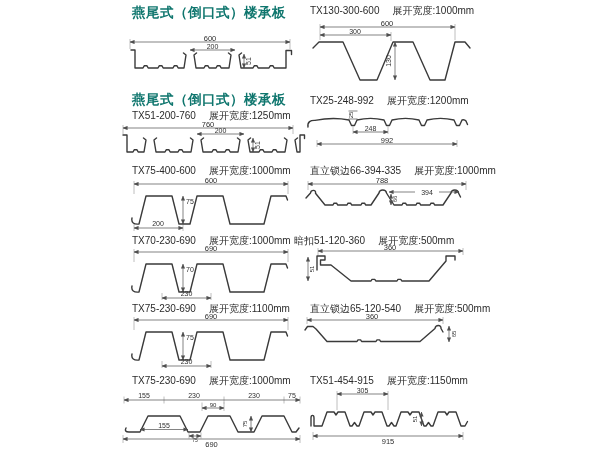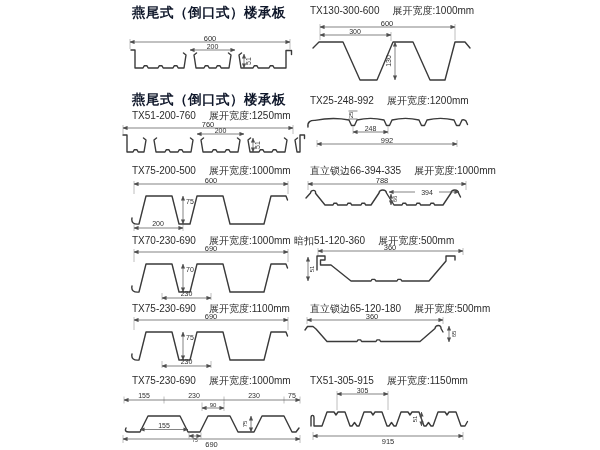--- a/index.html
+++ b/index.html
@@ -1,19 +1,19 @@
 <!DOCTYPE html>
 <html><head>
 <meta charset="utf-8">
 <title></title>
 <style>
   html,body{margin:0;padding:0}
   body{font-family:"Liberation Sans","DejaVu Sans",sans-serif;background:#e8e8e8}
   .stage{position:relative;width:600px;height:450px;background:#ffffff;overflow:hidden}
-  .hdr{position:absolute;font-weight:bold;font-size:13.5px;color:#0f172a;letter-spacing:.5px;white-space:nowrap}
+  .hdr{position:absolute;font-weight:bold;font-size:13.5px;color:#0f766e;letter-spacing:.5px;white-space:nowrap}
   .sub{position:absolute;font-size:10px;color:#2b2b2b;white-space:nowrap}
   .sub .mdl{margin-right:13px}
   .diag{position:absolute}
   .profile{fill:none;stroke:#3a3a3a;stroke-width:1.4;stroke-linejoin:round;stroke-linecap:round}
   .dim{stroke:#4f4f4f;stroke-width:.7;fill:none}
   .ext{stroke:#8a8a8a;stroke-width:.55;fill:none}
   .dl{font-family:"Liberation Sans","DejaVu Sans",sans-serif;font-size:7.5px;fill:#2e2e2e}
   .dl7{font-size:7px}.dl6{font-size:6px}.dl5{font-size:5px}
   svg text{user-select:none}
 </style>
@@ -53,21 +53,21 @@
   <line class="dim" x1="9" y1="8" x2="179" y2="8" marker-start="url(#arw)" marker-end="url(#arw)"></line>
   <text class="dl" x="94" y="6.5" text-anchor="middle">760</text>
   <line class="dim" x1="83" y1="14" x2="130" y2="14" marker-start="url(#arw)" marker-end="url(#arw)"></line>
   <text class="dl dl7" x="106.5" y="12.5" text-anchor="middle">200</text>
   <line class="dim" x1="139" y1="18" x2="139" y2="32" marker-start="url(#arw)" marker-end="url(#arw)"></line>
   <text class="dl dl7" x="145.5" y="25" text-anchor="middle" transform="rotate(-90 145.5 25)">51</text>
   <path class="profile" d="M9,15 L13,15 L13,32 L19,32 l1.2,-2.2 l2.8,0 l1.2,2.2 L30,32 L32,20 L29.5,18 M42.5,18 L40,20 L42,32 L51,32 l1.2,-2.2 l2.8,0 l1.2,2.2 L64,32 l1.2,-2.2 l2.8,0 l1.2,2.2 L77,32 L79,20 L76.5,18 M89.5,18 L87,20 L89,32 L98,32 l1.2,-2.2 l2.8,0 l1.2,2.2 L111,32 l1.2,-2.2 l2.8,0 l1.2,2.2 L124,32 L126,20 L123.5,18 M136.5,18 L134,20 L136,32 L145,32 l1.2,-2.2 l2.8,0 l1.2,2.2 L158,32 l1.2,-2.2 l2.8,0 l1.2,2.2 L171,32 L173,20 L170.5,18 M183.5,18 L181,20 L183,32 L186,32 L186,15 L190.5,15 L190.5,18.5"></path>
 </svg>
 
 <div class="sub" style="left:132px;top:164px">
-  <span class="mdl">TX75-200-500</span><span>展开宽度:1000mm</span>
+  <span class="mdl">TX75-400-600</span><span>展开宽度:1000mm</span>
 </div>
 <svg class="diag" style="left:126px;top:176px" width="172" height="58" viewBox="0 0 172 58">
   <line class="ext" x1="8" y1="5" x2="8" y2="18"></line>
   <line class="ext" x1="162" y1="5" x2="162" y2="18"></line>
   <line class="dim" x1="8" y1="8" x2="162" y2="8" marker-start="url(#arw)" marker-end="url(#arw)"></line>
   <text class="dl" x="85" y="6.5" text-anchor="middle">600</text>
   <line class="dim" x1="57" y1="20" x2="57" y2="48" marker-start="url(#arw)" marker-end="url(#arw)"></line>
   <text class="dl dl7" x="60" y="28">75</text>
   <line class="ext" x1="8" y1="47" x2="8" y2="55"></line>
   <line class="ext" x1="57" y1="49" x2="57" y2="55"></line>
@@ -200,34 +200,34 @@
   <line class="ext" x1="15" y1="4" x2="15" y2="11"></line>
   <line class="ext" x1="160" y1="4" x2="160" y2="11"></line>
   <line class="dim" x1="15" y1="7" x2="160" y2="7" marker-start="url(#arw)" marker-end="url(#arw)"></line>
   <text class="dl" x="87" y="5.5" text-anchor="middle">360</text>
   <path class="profile" d="M14,26 L14,12 L22,12 L22,16 L17.5,16 L17.5,21 L28,21 L48,37 L68,37 l1,-1.6 l2.8,0 l1,1.6 L94,37 l1,-1.6 l2.8,0 l1,1.6 L126,37 L143,17 L143,12 L152,12 L152,16"></path>
   <line class="dim" x1="5" y1="13" x2="5" y2="37" marker-start="url(#arw)" marker-end="url(#arw)"></line>
   <text class="dl dl6" x="11" y="25" text-anchor="middle" transform="rotate(-90 11 25)">51</text>
 </svg>
 
 <div class="sub" style="left:310px;top:302px">
-  <span class="mdl">直立锁边65-120-180</span><span>展开宽度:500mm</span>
+  <span class="mdl">直立锁边65-120-540</span><span>展开宽度:500mm</span>
 </div>
 <svg class="diag" style="left:302px;top:314px" width="176" height="42" viewBox="0 0 176 42">
   <line class="ext" x1="5" y1="3" x2="5" y2="10"></line>
   <line class="ext" x1="141" y1="3" x2="141" y2="10"></line>
   <line class="dim" x1="5" y1="6" x2="141" y2="6" marker-start="url(#arw)" marker-end="url(#arw)"></line>
   <text class="dl" x="70" y="4.5" text-anchor="middle">360</text>
   <path class="profile" d="M3,16 L5.5,12.5 L11,12.5 L14,15 L25,27.5 L55,27.5 l1,-1.6 l2.6,0 l1,1.6 L74,27.5 l1,-1.6 l2.6,0 l1,1.6 L118,27.5 L133,14.5 C133.5,10.5 139.5,10.5 139,14.5 L141,18"></path>
   <line class="dim" x1="147" y1="12" x2="147" y2="28" marker-start="url(#arw)" marker-end="url(#arw)"></line>
   <text class="dl dl6" x="153.5" y="20" text-anchor="middle" transform="rotate(-90 153.5 20)">65</text>
 </svg>
 
 <div class="sub" style="left:310px;top:374px">
-  <span class="mdl">TX51-305-915</span><span>展开宽度:1150mm</span>
+  <span class="mdl">TX51-454-915</span><span>展开宽度:1150mm</span>
 </div>
 <svg class="diag" style="left:303px;top:384px" width="172" height="62" viewBox="0 0 172 62">
   <line class="ext" x1="34" y1="7" x2="34" y2="26"></line>
   <line class="ext" x1="85" y1="7" x2="85" y2="26"></line>
   <line class="dim" x1="34" y1="10" x2="85" y2="10" marker-start="url(#arw)" marker-end="url(#arw)"></line>
   <text class="dl dl7" x="59.5" y="8.5" text-anchor="middle">305</text>
   <path class="profile" d="M8,42 L8,34 C8,30.5 11,30.5 11,34 L11,42 L19,42 L24,28 L31,28 L33,31 L35,28 L42,28 L47,42 L49,42 L51.5,38.5 L54,42 L56,42 L61,28 L68,28 L70,31 L72,28 L79,28 L84,42 L86,42 L88.5,38.5 L91,42 L93,42 L98,28 L105,28 L107,31 L109,28 L116,28 L121,42 L123,42 L125.5,38.5 L128,42 L130,42 L135,28 L142,28 L144,31 L146,28 L153,28 L158,42 L162,42 L164.5,37.5"></path>
   <line class="dim" x1="118.5" y1="28" x2="118.5" y2="42" marker-start="url(#arw)" marker-end="url(#arw)"></line>
   <text class="dl dl6" x="114" y="35" text-anchor="middle" transform="rotate(-90 114 35)">51</text>
   <line class="ext" x1="10" y1="48" x2="10" y2="56"></line>

